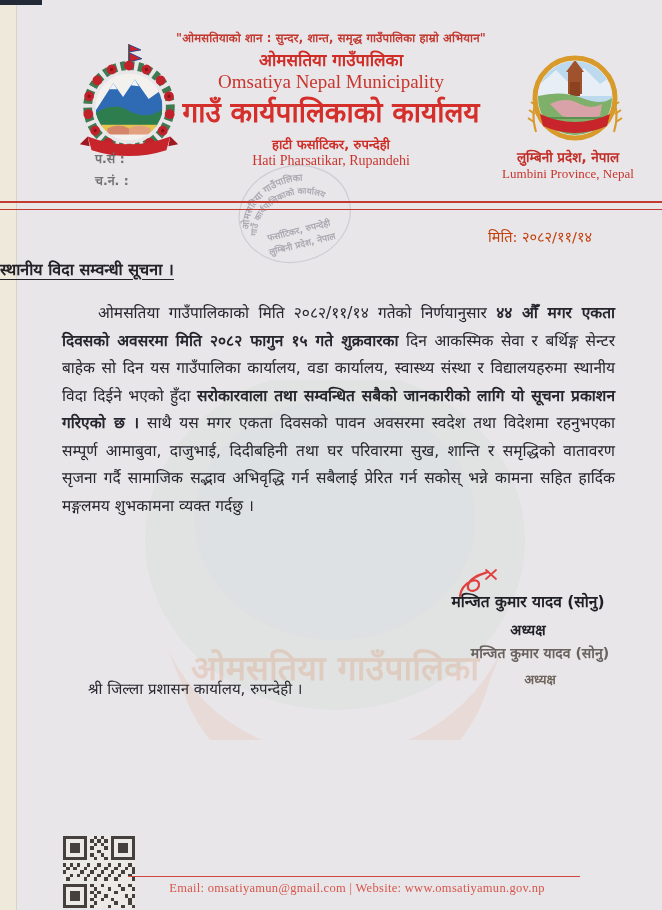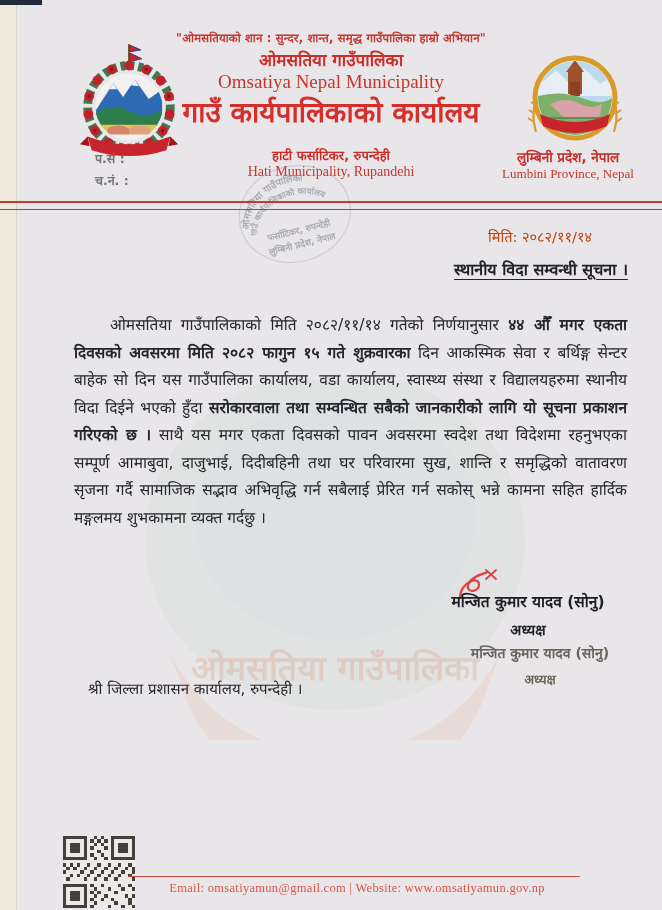--- a/index.html
+++ b/index.html
@@ -15,38 +15,38 @@
   .scan-edge-left{left:0;top:0;width:16px;height:910px;background:#eee9db;border-right:1px solid #d9d4c9;}
   .scan-edge-topleft{left:0;top:0;width:42px;height:5px;background:#222a38;}
 
   
   .slogan{left:0;top:30px;width:662px;text-align:center;color:#c33a31;font-size:11.5px;font-weight:700;letter-spacing:.2px;}
   .hdr-center{left:131px;top:50px;width:400px;text-align:center;}
   .hdr-np-small{color:#ce2e27;font-size:17px;font-weight:700;line-height:1.25;}
   .hdr-en-small{color:#c8352c;font-size:19px;font-family:"Liberation Serif",serif;line-height:1.2;}
   .hdr-np-big{color:#d42f2a;font-size:28px;font-weight:700;line-height:1.25;margin-top:1px;}
   .hdr-en-big{color:#c8352c;font-size:20px;font-family:"Liberation Serif",serif;line-height:1.2;}
-  .hdr-np-addr{color:#ce2e27;font-size:13px;font-weight:700;margin-top:16px;}
+  .hdr-np-addr{color:#ce2e27;font-size:13px;font-weight:700;margin-top:5px;}
   .hdr-en-addr{color:#c8352c;font-size:14px;font-family:"Liberation Serif",serif;}
   .refs{left:62px;top:148px;color:#737373;font-size:12.5px;font-weight:700;line-height:22px;margin-left:33px;}
   .province{left:478px;top:148px;width:180px;text-align:center;}
   .province-np{color:#c22f28;font-size:13.5px;font-weight:700;}
   .province-en{color:#c8352c;font-size:13px;font-family:"Liberation Serif",serif;}
 
   .rule-double{left:0;top:201px;width:662px;height:6px;border-top:2px solid #c23b32;border-bottom:1.5px solid #c23b32;}
 
   .date-line{left:488px;top:226px;color:#c2410c;font-size:14.5px;font-weight:400;}
 
-  .subject{left:0;top:258px;width:628px;text-align:right;}
+  .subject{left:0;top:258px;width:628px;text-align:left;}
   .subject span{color:#222228;font-size:16px;font-weight:700;text-decoration:underline;text-underline-offset:4px;}
 
   .body-text{
     left:62px;top:300px;width:553px;
     color:#26262e;font-size:15.5px;line-height:27.5px;
-    text-align:justify;text-indent:36px;margin:12px;
+    text-align:justify;text-indent:36px;margin:0;
   }
   .body-text .b{font-weight:700;}
 
   
   .hdr-stamp{left:228px;top:156px;width:132px;height:110px;opacity:.6;transform:rotate(-14deg);}
   .hdr-stamp text{fill:#83838f;font-weight:700;}
 
   
   .watermark{left:120px;top:380px;width:430px;height:360px;pointer-events:none;}
 
@@ -171,21 +171,21 @@
     <path d="M18 96 Q60 112 102 96 L98 110 Q60 122 22 110 Z" fill="#c8242c"></path>
     <path d="M18 96 L10 104 L20 106 Z M102 96 L110 104 L100 106 Z" fill="#a01820"></path>
   </g>
 </svg>
 
 <div class="abs hdr-center">
   <div class="hdr-np-small">ओमसतिया गाउँपालिका</div>
   <div class="hdr-en-small">Omsatiya Nepal Municipality</div>
   <div class="hdr-np-big">गाउँ कार्यपालिकाको कार्यालय</div>
   <div class="hdr-np-addr">हाटी फर्साटिकर, रुपन्देही</div>
-  <div class="hdr-en-addr">Hati Municipality, Rupandehi</div>
+  <div class="hdr-en-addr">Hati Pharsatikar, Rupandehi</div>
 </div>
 
 <svg class="abs" style="left:522px;top:52px;width:106px;height:96px;" viewBox="0 0 106 96">
   <g stroke="#d79a2b" stroke-width="2" fill="none">
     <path d="M14 80 Q8 60 16 44"></path>
       <path d="M92 80 Q98 60 90 44"></path>
     <path d="M12 70 l-6 -4 M13 62 l-6 -4 M15 54 l-6 -4 M94 70 l6 -4 M93 62 l6 -4 M91 54 l6 -4"></path>
   </g>
   <circle cx="53" cy="46" r="40" fill="#f6f3ee" stroke="#d79a2b" stroke-width="5"></circle>
   <clipPath id="provClip">

